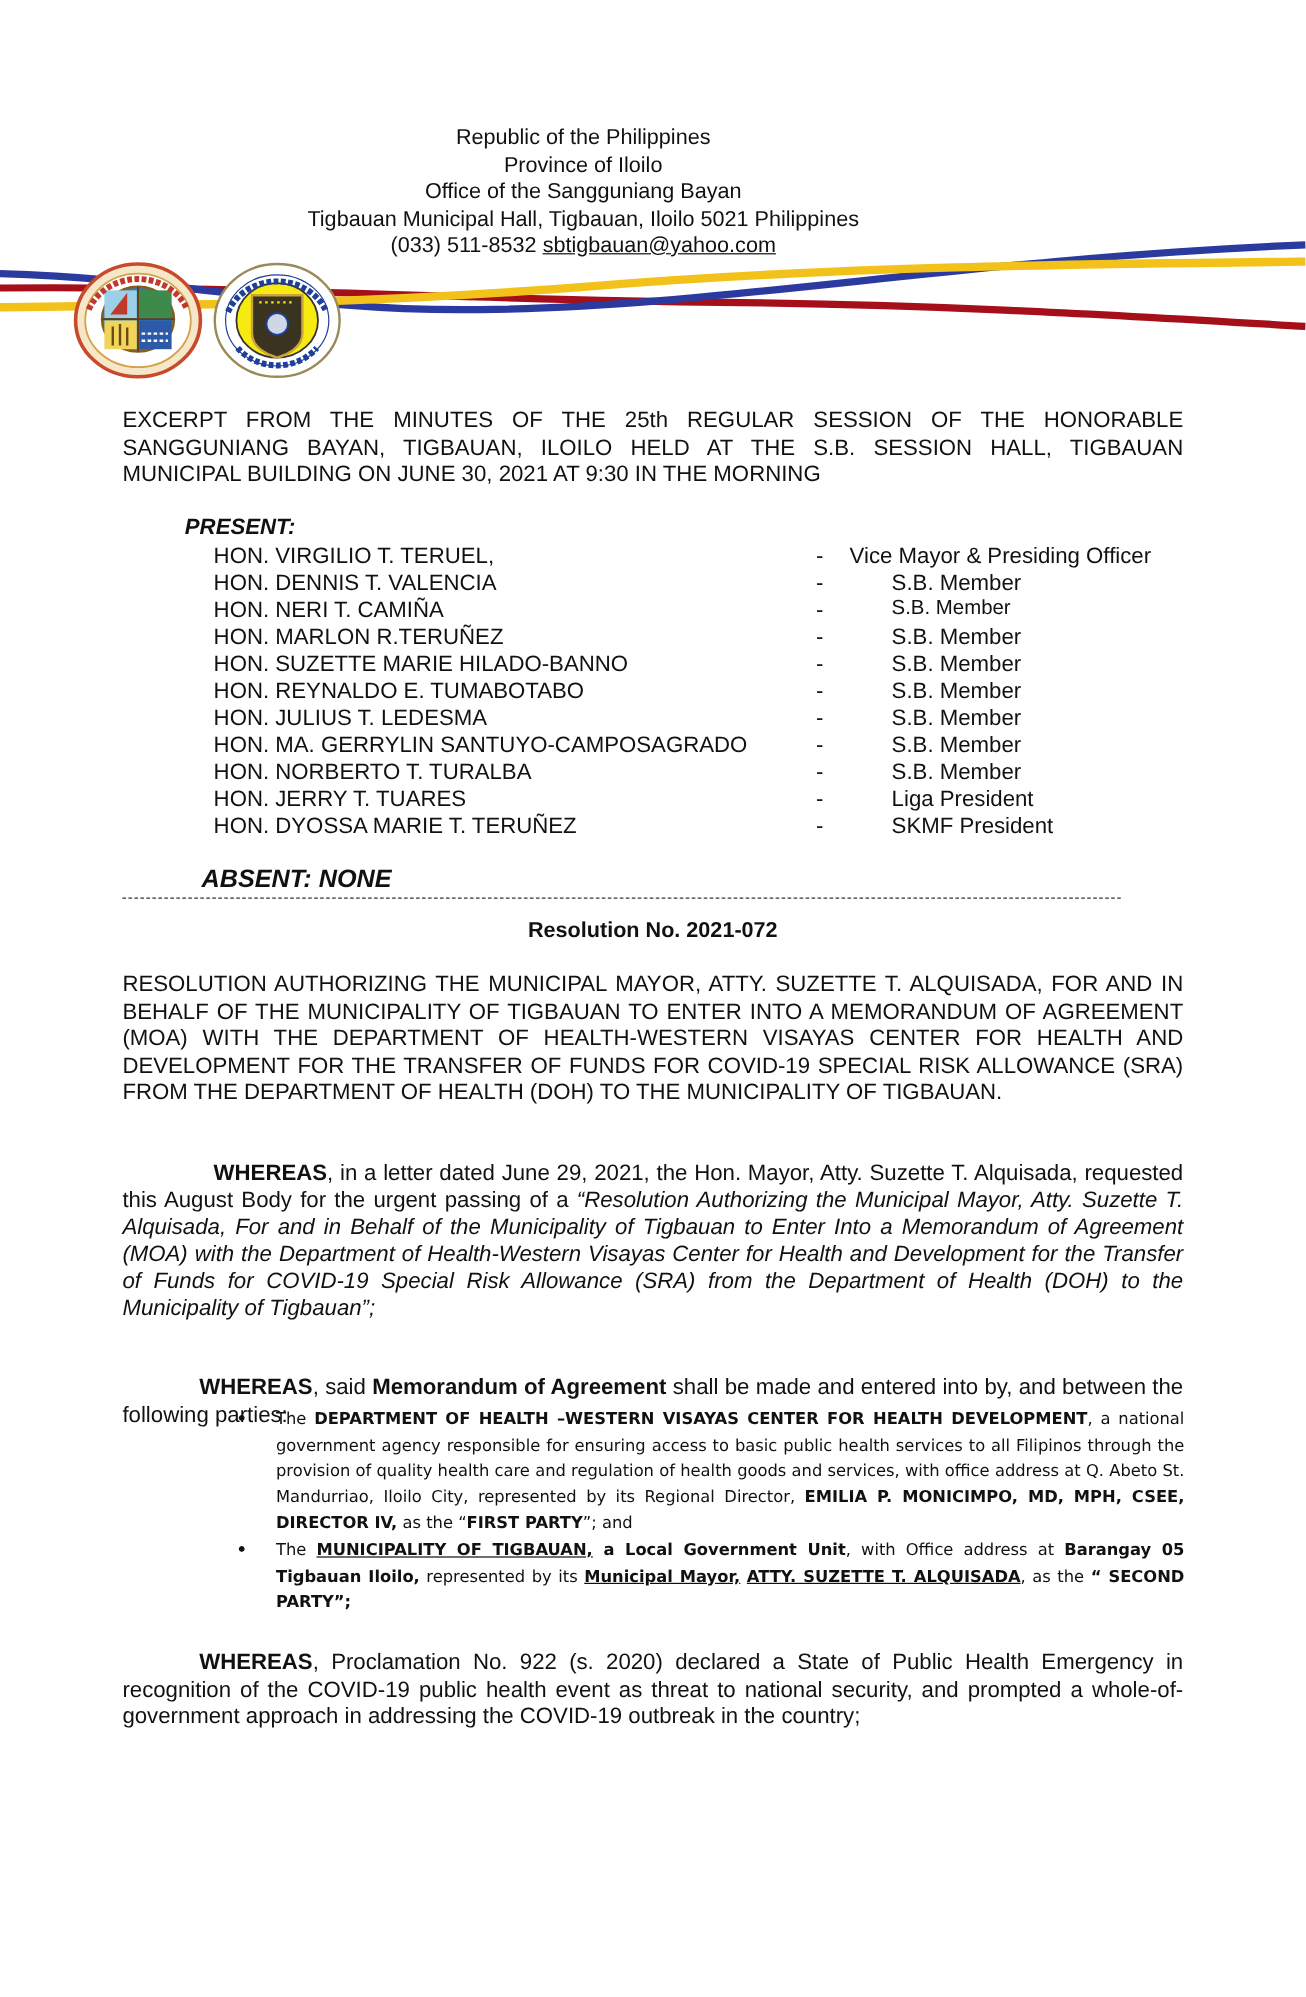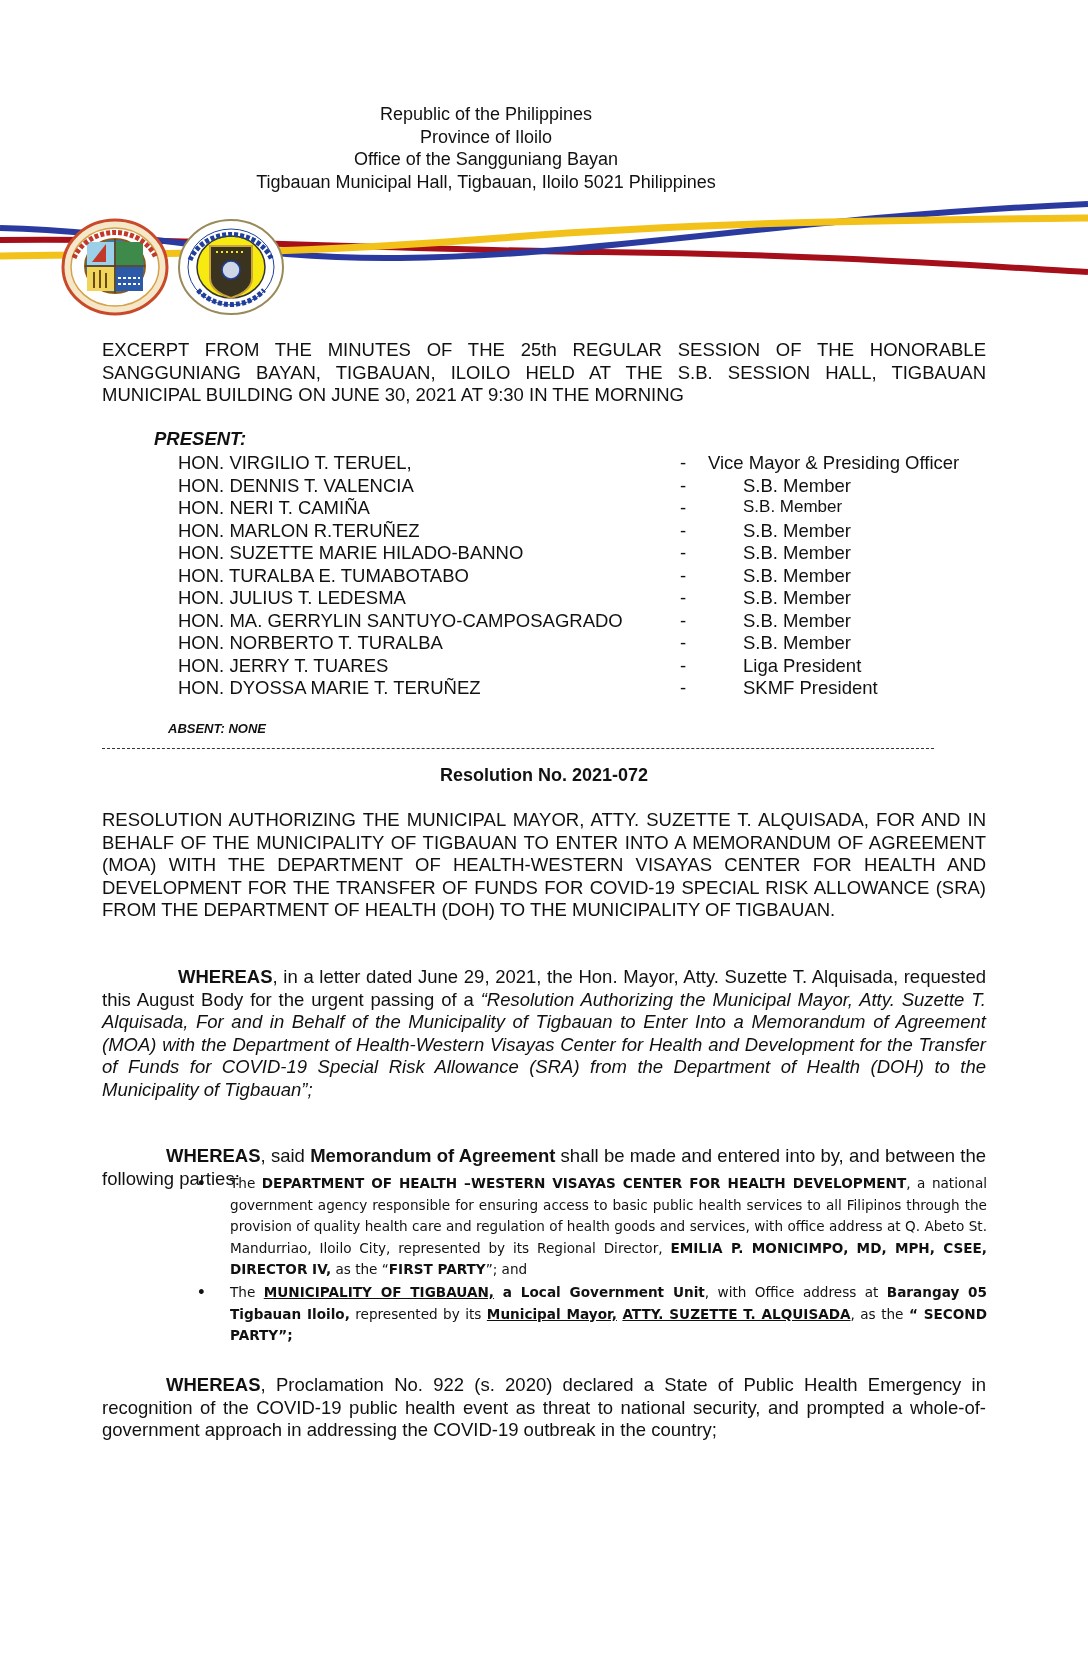--- a/index.html
+++ b/index.html
@@ -14,21 +14,21 @@
   .seal2 { left: 176px; }
   .excerpt { position: absolute; left: 102px; top: 339px; width: 884px; font-size: 18.5px; line-height: 22.5px; text-align: justify; text-align-last: left; }
   .present-label { position: absolute; left: 154px; top: 428px; font-size: 18.5px; font-weight: bold; font-style: italic; }
   .roster { position: absolute; left: 178px; top: 452px; width: 820px; font-size: 18.5px; }
   .roster .row { position: relative; height: 22.5px; }
   .roster .name { position: absolute; left: 0; top: 0; white-space: nowrap; }
   .roster .dash { position: absolute; left: 502px; top: 0; }
   .roster .role { position: absolute; left: 565px; top: 0; white-space: nowrap; }
   .roster .row.first .role { left: 530px; }
   .roster .row.small .role { font-size: 17px; }
-  .absent { position: absolute; left: 168px; top: 721px; font-size: 13px; font-weight: bold; font-style: italic; }
+  .absent { position: absolute; left: 168px; top: 721px; font-size: 21px; font-weight: bold; font-style: italic; }
   .divider { position: absolute; left: 102px; top: 738px; width: 832px; height: 10px; border-bottom: 1.5px dashed #333; }
   .res-no { position: absolute; left: 0; top: 765px; width: 1088px; text-align: center; font-size: 18px; font-weight: bold; }
   .res-title { position: absolute; left: 102px; top: 809px; width: 884px; font-size: 18.5px; line-height: 22.5px; text-align: justify; text-align-last: left; }
   .para { position: absolute; left: 102px; width: 884px; font-size: 18.5px; line-height: 22.5px; text-align: justify; text-align-last: left; }
   .p1 { top: 966px; }
   .p2 { top: 1126px; margin-top: 19px; }
   .p3 { top: 1374px; }
   .indent { display: inline-block; width: 76px; }
   .indent2 { display: inline-block; width: 64px; }
   .b { font-weight: bold; }
@@ -47,20 +47,24 @@
     <path d="M0,60 C200,58 400,70 600,72 C800,74 950,84 1088,92" fill="none" stroke="#a50f1a" stroke-width="6"></path>
     <path d="M0,48 C150,52 250,80 400,78 C600,76 800,36 1088,24" fill="none" stroke="#2b3a9e" stroke-width="6"></path>
     <path d="M0,76 C150,74 300,74 500,58 C700,42 900,40 1088,38" fill="none" stroke="#f3c21a" stroke-width="7"></path>
   </svg>
 
   <div class="letterhead">
     <span class="line">Republic of the Philippines</span>
     <span class="line">Province of Iloilo</span>
     <span class="line">Office of the Sangguniang Bayan</span>
     <span class="line">Tigbauan Municipal Hall, Tigbauan, Iloilo 5021 Philippines</span>
+    <span class="line">
+      <span>(033) 511-8532</span>
+      <span class="email">sbtigbauan@yahoo.com</span>
+    </span>
   </div>
 
   <svg class="seal seal1" viewBox="0 0 110 98">
     <ellipse cx="55" cy="49" rx="52" ry="47" fill="#f6e7c8" stroke="#c94a2a" stroke-width="3"></ellipse>
     <ellipse cx="55" cy="49" rx="44" ry="39" fill="#ffffff" stroke="#d4a24a" stroke-width="1.5"></ellipse>
     <ellipse cx="55" cy="48" rx="30" ry="27" fill="#2e7fb0" stroke="#8a5a1a" stroke-width="2"></ellipse>
     <path d="M55,21 L55,75 M25,48 L85,48" stroke="#6b3c10" stroke-width="1.5"></path>
     <rect x="27" y="24" width="27" height="23" fill="#9bd0e8"></rect>
     <path d="M32,44 L46,26 L46,44 Z" fill="#c0392b"></path>
     <rect x="56" y="24" width="27" height="23" fill="#3d8a4a"></rect>
@@ -106,21 +110,21 @@
       <span class="name">HON. MARLON R.TERUÑEZ</span>
       <span class="dash">-</span>
       <span class="role">S.B. Member</span>
     </div>
     <div class="row">
       <span class="name">HON. SUZETTE MARIE HILADO-BANNO</span>
       <span class="dash">-</span>
       <span class="role">S.B. Member</span>
     </div>
     <div class="row">
-      <span class="name">HON. TURALBA E. TUMABOTABO</span>
+      <span class="name">HON. REYNALDO E. TUMABOTABO</span>
       <span class="dash">-</span>
       <span class="role">S.B. Member</span>
     </div>
     <div class="row">
       <span class="name">HON. JULIUS T. LEDESMA</span>
       <span class="dash">-</span>
       <span class="role">S.B. Member</span>
     </div>
     <div class="row">
       <span class="name">HON. MA. GERRYLIN SANTUYO-CAMPOSAGRADO</span>

